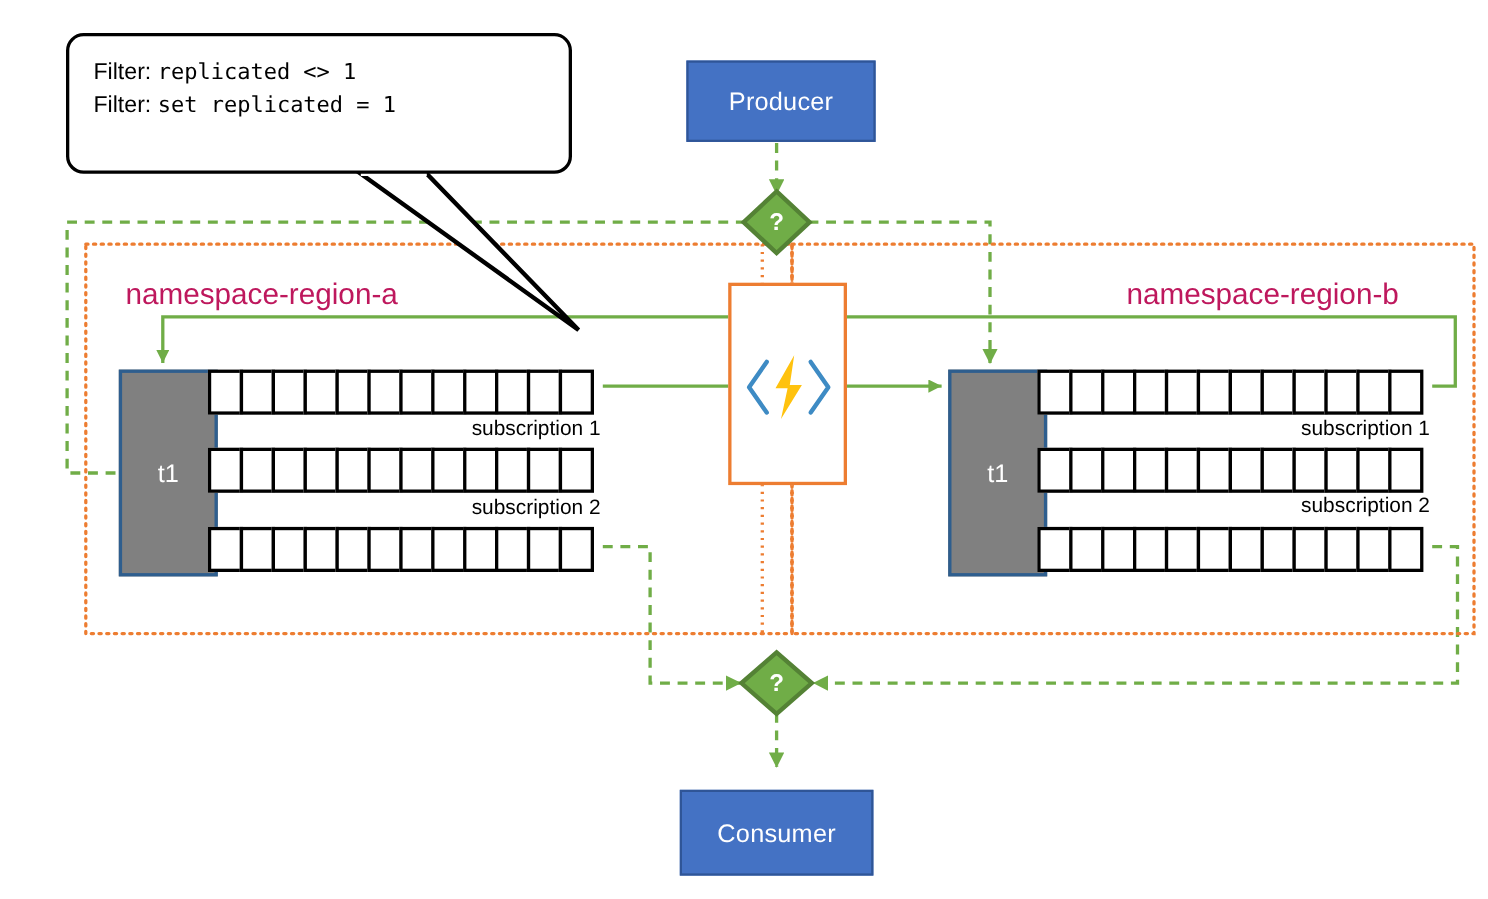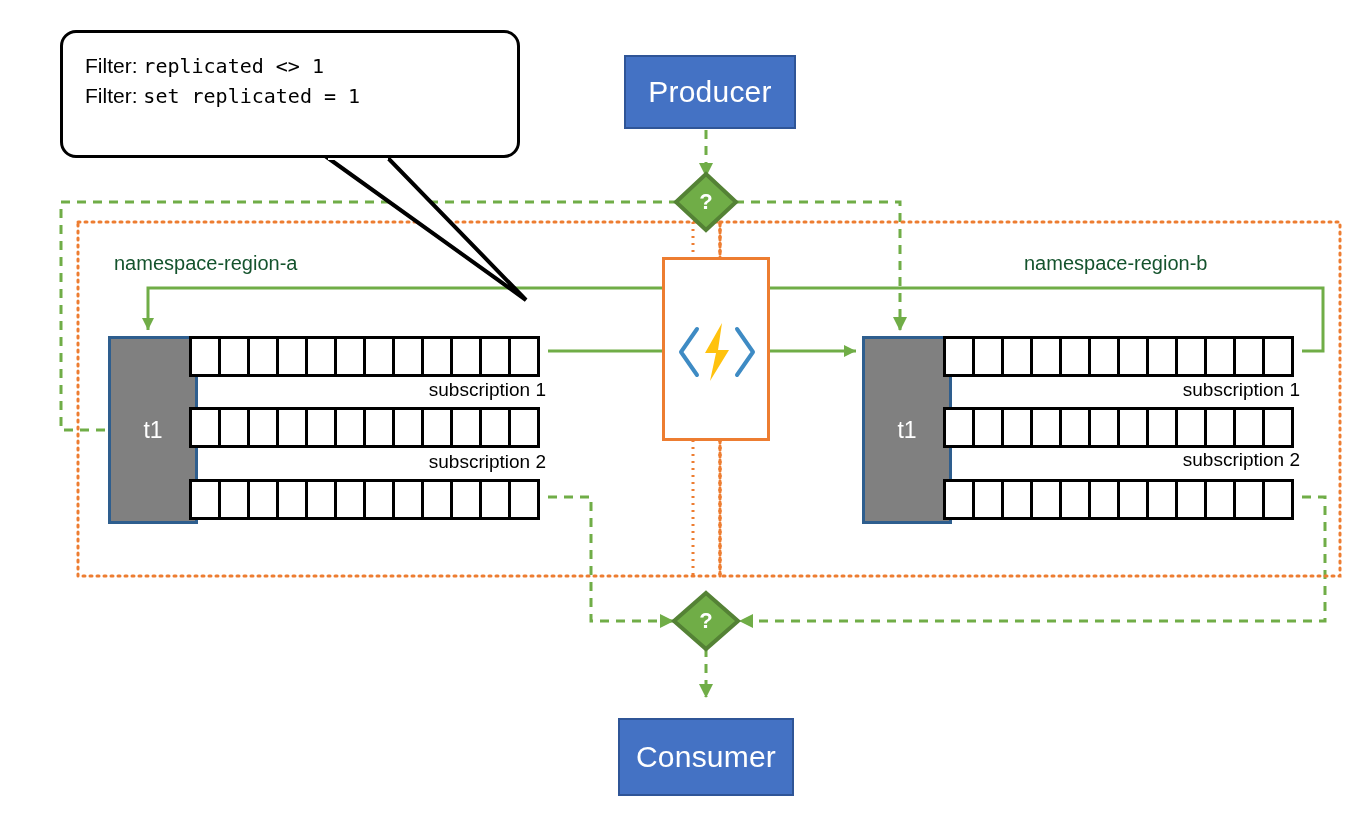--- a/index.html
+++ b/index.html
@@ -5,36 +5,36 @@
   html,body{margin:0;padding:0;background:#fff;}
   #stage{position:relative;width:1353px;height:817px;background:#ffffff;overflow:hidden;
          font-family:"Liberation Sans",sans-serif;margin-left:28px;}
   svg.layer{position:absolute;left:0;top:0;width:1353px;height:817px;overflow:visible;}
   .abs{position:absolute;}
 
   
   .endpoint{
     background:#4472C4;border:2px solid #2F5597;color:#ffffff;
     display:flex;align-items:center;justify-content:center;
-    font-size:30px;letter-spacing:.2px;
+    font-size:23px;letter-spacing:.2px;
   }
 
   
   .topicbox{
     background:#808080;border:3px solid #2E5E8E;
     color:#ffffff;display:flex;align-items:center;justify-content:center;
     font-size:23px;
   }
 
   
   .queue{display:flex;}
   .qcell{border:3px solid #000000;box-sizing:border-box;background:#ffffff;margin-right:-3px;}
 
   
-  .nslabel{font-size:20px;color:#14532d;white-space:nowrap;}
+  .nslabel{font-size:27px;color:#be185d;white-space:nowrap;}
   .sublabel{font-size:19px;color:#000;white-space:nowrap;text-align:right;}
 
   
   .callout{
     border:3px solid #000;border-radius:16px;background:#fff;
     box-sizing:border-box;padding:18px 20px 10px 22px;
   }
   .callout .ln{font-size:21px;color:#000;white-space:nowrap;line-height:1.42;}
   .callout .mono{font-family:"DejaVu Sans Mono","Liberation Mono",monospace;font-size:20px;}
 

